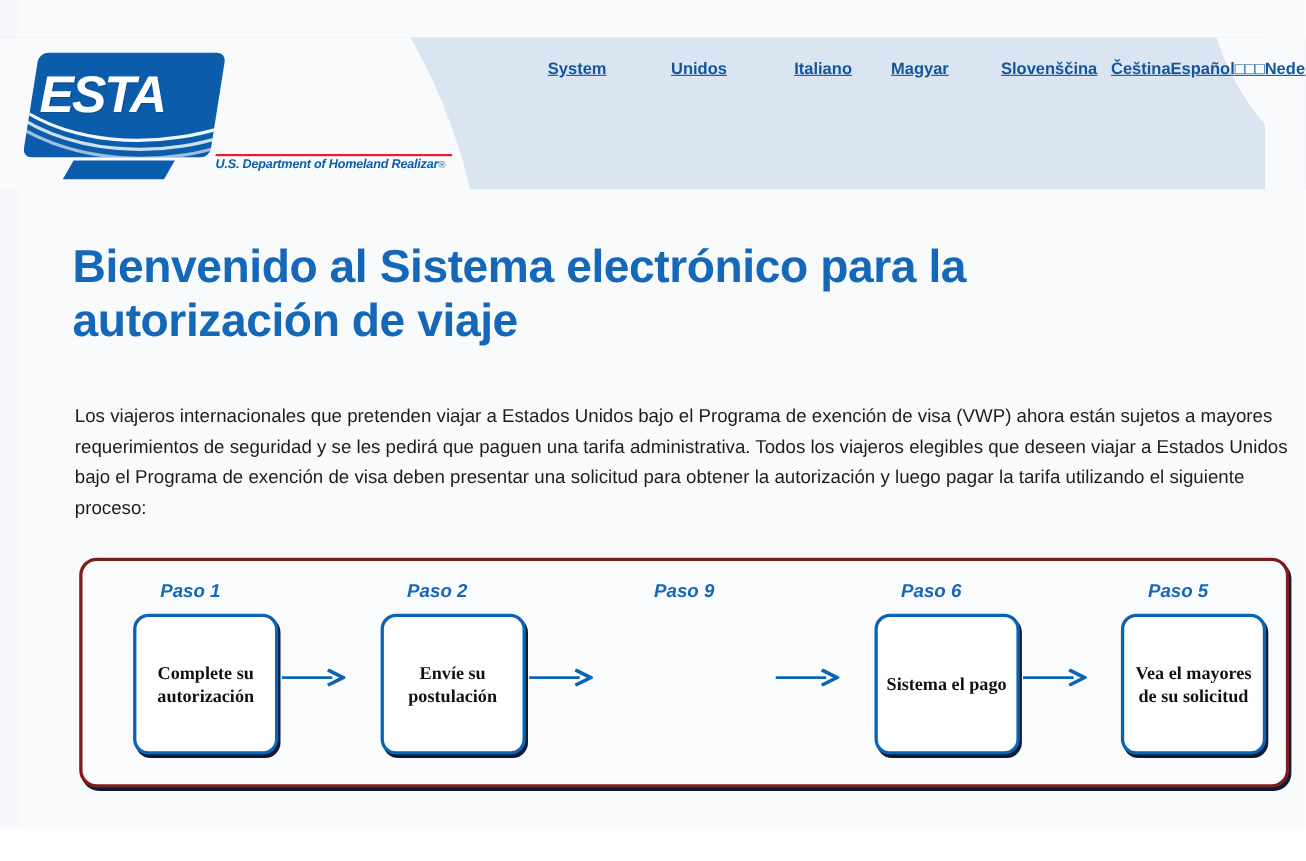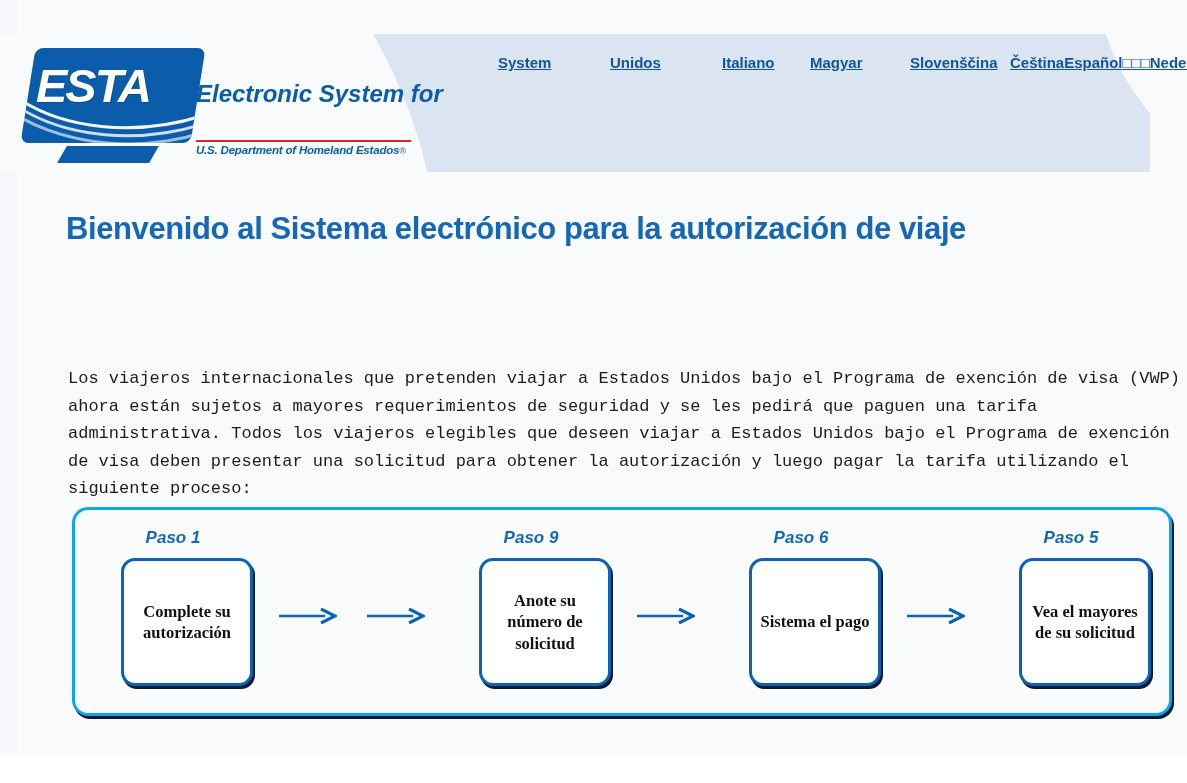--- a/index.html
+++ b/index.html
@@ -163,43 +163,43 @@
   }
   .lang-link.empty { text-decoration: none; cursor: default; }
 
   
   .headline {
     position: absolute;
     left: 66px; top: 190px;
     width: 1060px;
     font-family: "Liberation Sans", sans-serif;
     font-weight: bold;
-    font-size: 31px;
+    font-size: 42px;
     line-height: 1.16;
     color: #1567b8;
     letter-spacing: -0.4px;
   }
 
   
   .intro {
     position: absolute;
     left: 68px; top: 348px;
     width: 1112px;
-    font-family: Liberation Mono, monospace;
+    font-family: Liberation Sans, sans-serif;
     font-size: 17px;
     line-height: 1.62;
     color: #1c1c1c;
   }
 
   
   .steps-outer {
     position: absolute;
     left: 72px; top: 507px;
     width: 1100px; height: 209px;
-    border: 3px solid #0ea5e9;
+    border: 3px solid #7f1d1d;
     border-radius: 16px;
     background: #f9fbfd;
     box-shadow: 2px 3px 0 #0a1b33;
   }
   .steps-row {
     position: absolute;
     left: 0; top: 0;
     width: 100%; height: 100%;
     display: flex;
     align-items: center;
@@ -273,24 +273,23 @@
         <div class="logo-esta-text">ESTA</div>
         <svg class="logo-swoosh" viewBox="0 0 230 80">
           <path d="M2,18 C55,70 150,76 228,44" stroke="#ffffff" stroke-width="3" fill="none" opacity="0.95"></path>
           <path d="M2,28 C58,78 155,84 228,52" stroke="#ffffff" stroke-width="3" fill="none" opacity="0.8"></path>
           <path d="M2,38 C60,86 160,92 228,60" stroke="#ffffff" stroke-width="3" fill="none" opacity="0.6"></path>
         </svg>
       </div>
     </div>
     <div class="logo-foot"></div>
     <div class="logo-words">
-      <div class="logo-words-line">Electronic System for</div>
     </div>
     <div class="logo-rule"></div>
-    <div class="logo-dhs"><span>U.S. Department of Homeland Estados</span><span class="reg">®</span></div>
+    <div class="logo-dhs"><span>U.S. Department of Homeland Realizar</span><span class="reg">®</span></div>
   </div>
 
   <div class="lang-grid">
     <a class="lang-link">System</a>
     <a class="lang-link">Unidos</a>
     <a class="lang-link">Italiano</a>
     <a class="lang-link">Magyar</a>
     <a class="lang-link">Slovenščina</a>
 
     <a class="lang-link">Čeština</a>
@@ -315,31 +314,34 @@
         <div class="step-box">Complete su autorización</div>
       </div>
 
       <div class="step-arrow">
         <svg width="58" height="16" viewBox="0 0 58 16">
           <line x1="0" y1="8" x2="46" y2="8" stroke="#0b64b3" stroke-width="2.6"></line>
           <polyline points="42,1 56,8 42,15" fill="none" stroke="#0b64b3" stroke-width="3.2" stroke-linejoin="miter"></polyline>
         </svg>
       </div>
 
+      <div class="step-col">
+        <div class="step-label">Paso 2</div>
+        <div class="step-box">Envíe su postulación</div>
+      </div>
 
       <div class="step-arrow">
         <svg width="58" height="16" viewBox="0 0 58 16">
           <line x1="0" y1="8" x2="46" y2="8" stroke="#0b64b3" stroke-width="2.6"></line>
           <polyline points="42,1 56,8 42,15" fill="none" stroke="#0b64b3" stroke-width="3.2" stroke-linejoin="miter"></polyline>
         </svg>
       </div>
 
       <div class="step-col">
         <div class="step-label">Paso 9</div>
-        <div class="step-box">Anote su número de solicitud</div>
       </div>
 
       <div class="step-arrow">
         <svg width="58" height="16" viewBox="0 0 58 16">
           <line x1="0" y1="8" x2="46" y2="8" stroke="#0b64b3" stroke-width="2.6"></line>
           <polyline points="42,1 56,8 42,15" fill="none" stroke="#0b64b3" stroke-width="3.2" stroke-linejoin="miter"></polyline>
         </svg>
       </div>
 
       <div class="step-col">

